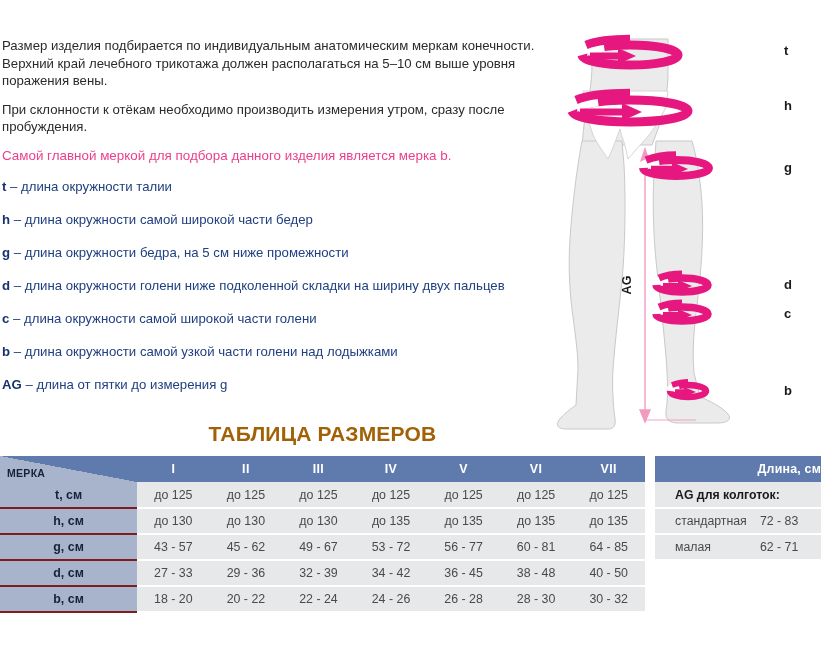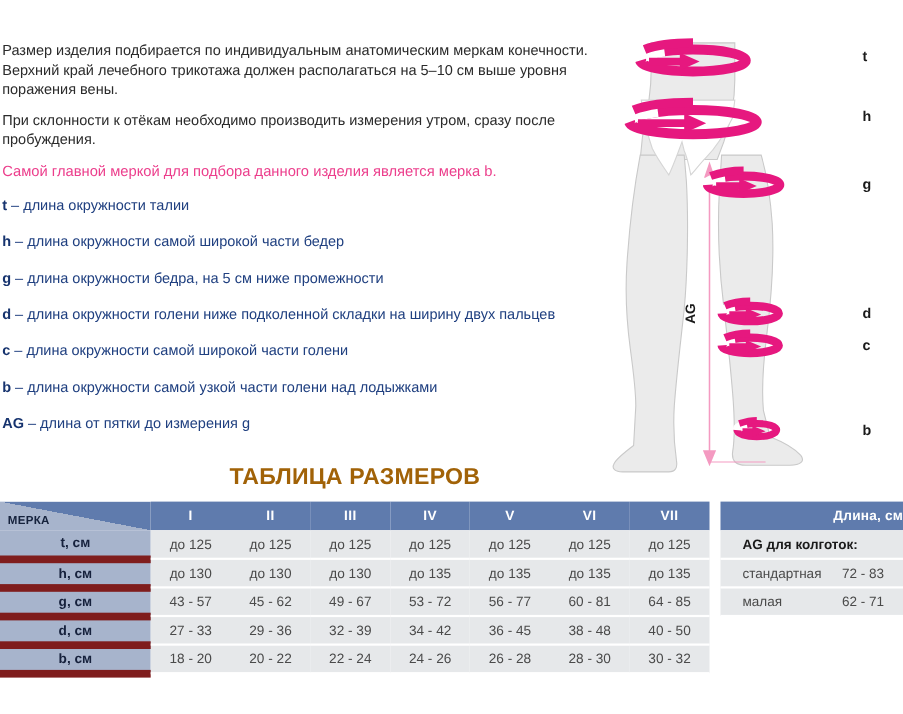--- a/index.html
+++ b/index.html
@@ -134,21 +134,21 @@
     text-align: center;
     vertical-align: middle;
     letter-spacing: 0.4px;
   }
   .rowlabel {
     background: #a7b4cc;
     color: #16213c;
     font-weight: bold;
     font-size: 12.6px;
     text-align: center;
-    border-bottom: 7px solid #7f1d1d;
+    border-bottom: 2px solid #7f1d1d;
   }
   .cell {
     background: #e6e8ea;
     color: #4a4a4a;
     text-align: center;
     font-size: 12.3px;
     border-bottom: 2px solid #ffffff;
   }
 
   .side-table {
@@ -168,21 +168,21 @@
     letter-spacing: 0.2px;
   }
   .side-cell {
     background: #e6e8ea;
     height: 26px;
     font-size: 12.3px;
     color: #4a4a4a;
     border-bottom: 2px solid #ffffff;
   }
   .side-cell.lbl { padding-left: 20px; text-align: left; }
-  .side-cell.val { padding-right: 12px; text-align: center; }
+  .side-cell.val { padding-right: 12px; text-align: left; }
   .side-cell.strong { font-weight: bold; color: #1a1a1a; }
 </style>
 </head>
 <body>
 
 <div id="page">
 
   <div class="top">
 
     <div class="textcol">

